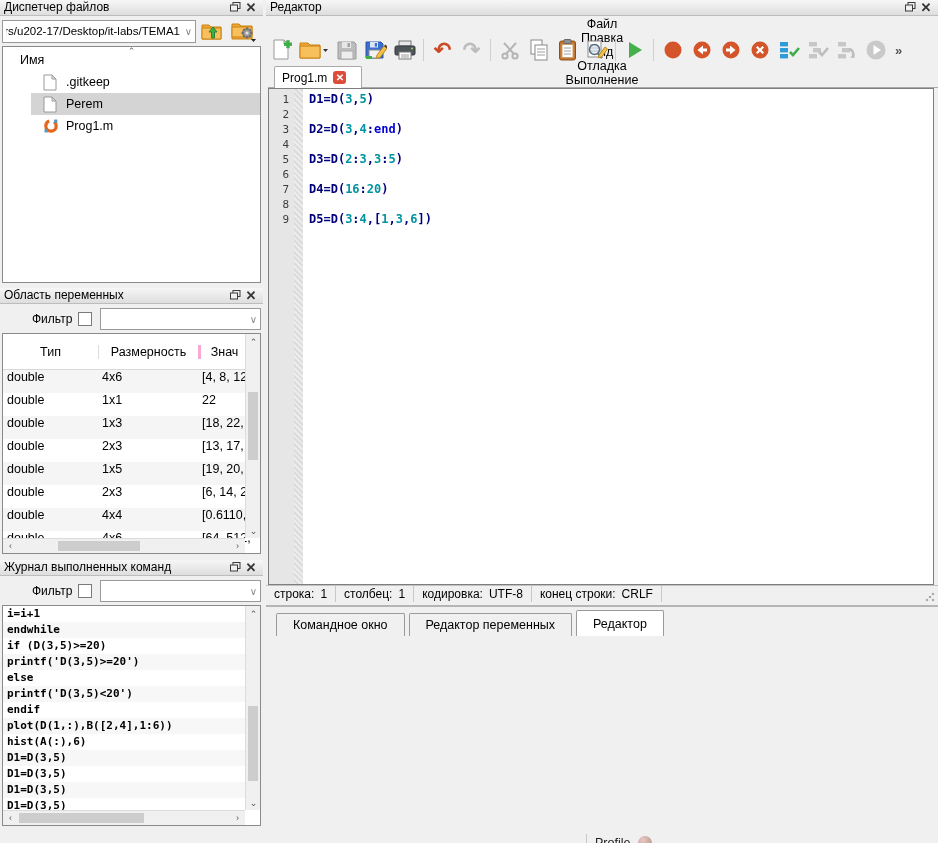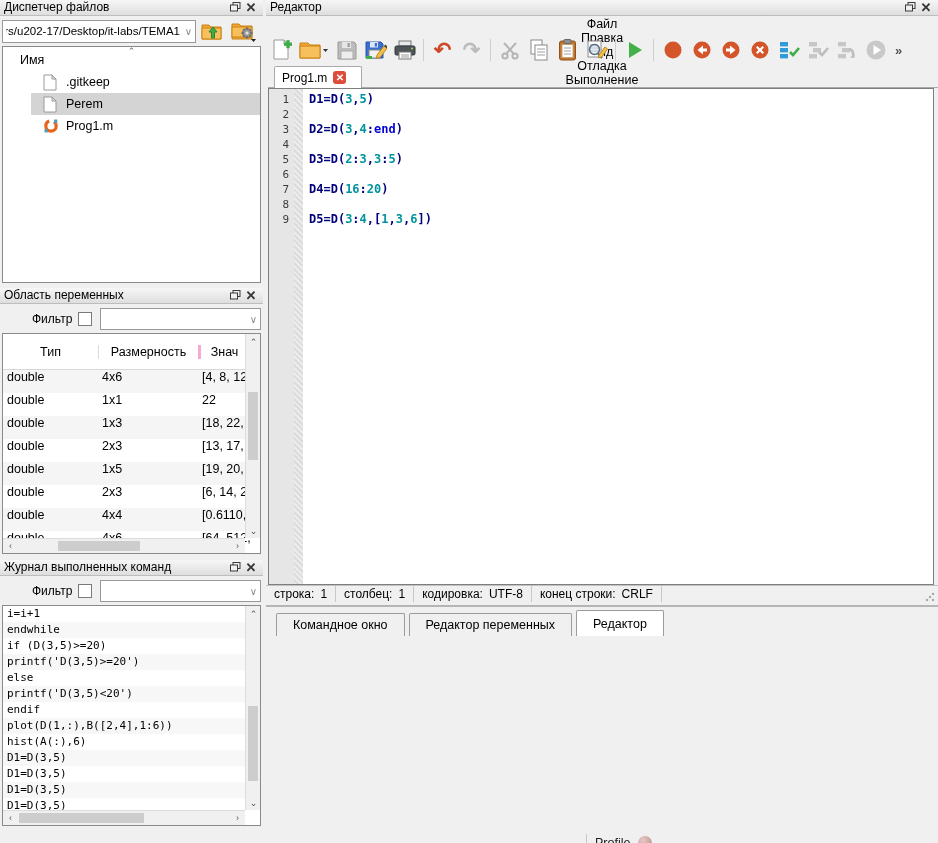--- a/index.html
+++ b/index.html
@@ -54,21 +54,21 @@
   
   .sbv { position:absolute; width:15px; background:#f0f0f0; border-left:1px solid #dcdcdc; }
   .sbh { position:absolute; height:15px; background:#f0f0f0; border-top:1px solid #dcdcdc; display:flex; align-items:center; }
   .sb-arr { color:#505050; font-size:9px; width:15px; height:15px; display:flex; align-items:center; justify-content:center; }
   .sb-thumb-v { position:absolute; left:2px; right:2px; background:#cdcdcd; }
   .sb-thumb-h { position:absolute; top:2px; bottom:2px; background:#cdcdcd; }
 
   
   #hist-panel { left:0; top:560px; width:263px; height:268px; }
   #hist-list { position:absolute; left:2px; top:45px; right:2px; bottom:2px; background:#fff; border:1px solid #8a8a8a; overflow:hidden; }
-  .hist-item { font-family:"DejaVu Sans Mono", monospace; font-size:11px; font-weight:normal;
+  .hist-item { font-family:"DejaVu Sans Mono", monospace; font-size:11px; font-weight:bold;
     height:16px; line-height:16px; padding-left:4px; white-space:nowrap; }
   .hist-item:nth-child(even) { background:#f7f7f7; }
 
   
   #editor { left:266px; top:0; width:672px; height:638px; }
   #menubar { position:absolute; left:0; top:17px; right:0; height:18px; display:flex; align-items:center;flex-direction:column; }
   .menu-item { padding:0 11px; font-size:12.5px; }
   #toolbar { position:absolute; left:2px; top:36px; right:0; height:28px; display:flex; align-items:center; gap:2px; }
   .tbtn { width:27px; height:26px; display:flex; align-items:center; justify-content:center; position:relative; }
   .tsep { width:1px; height:22px; background:#cfcfcf; margin:0 3px; }

